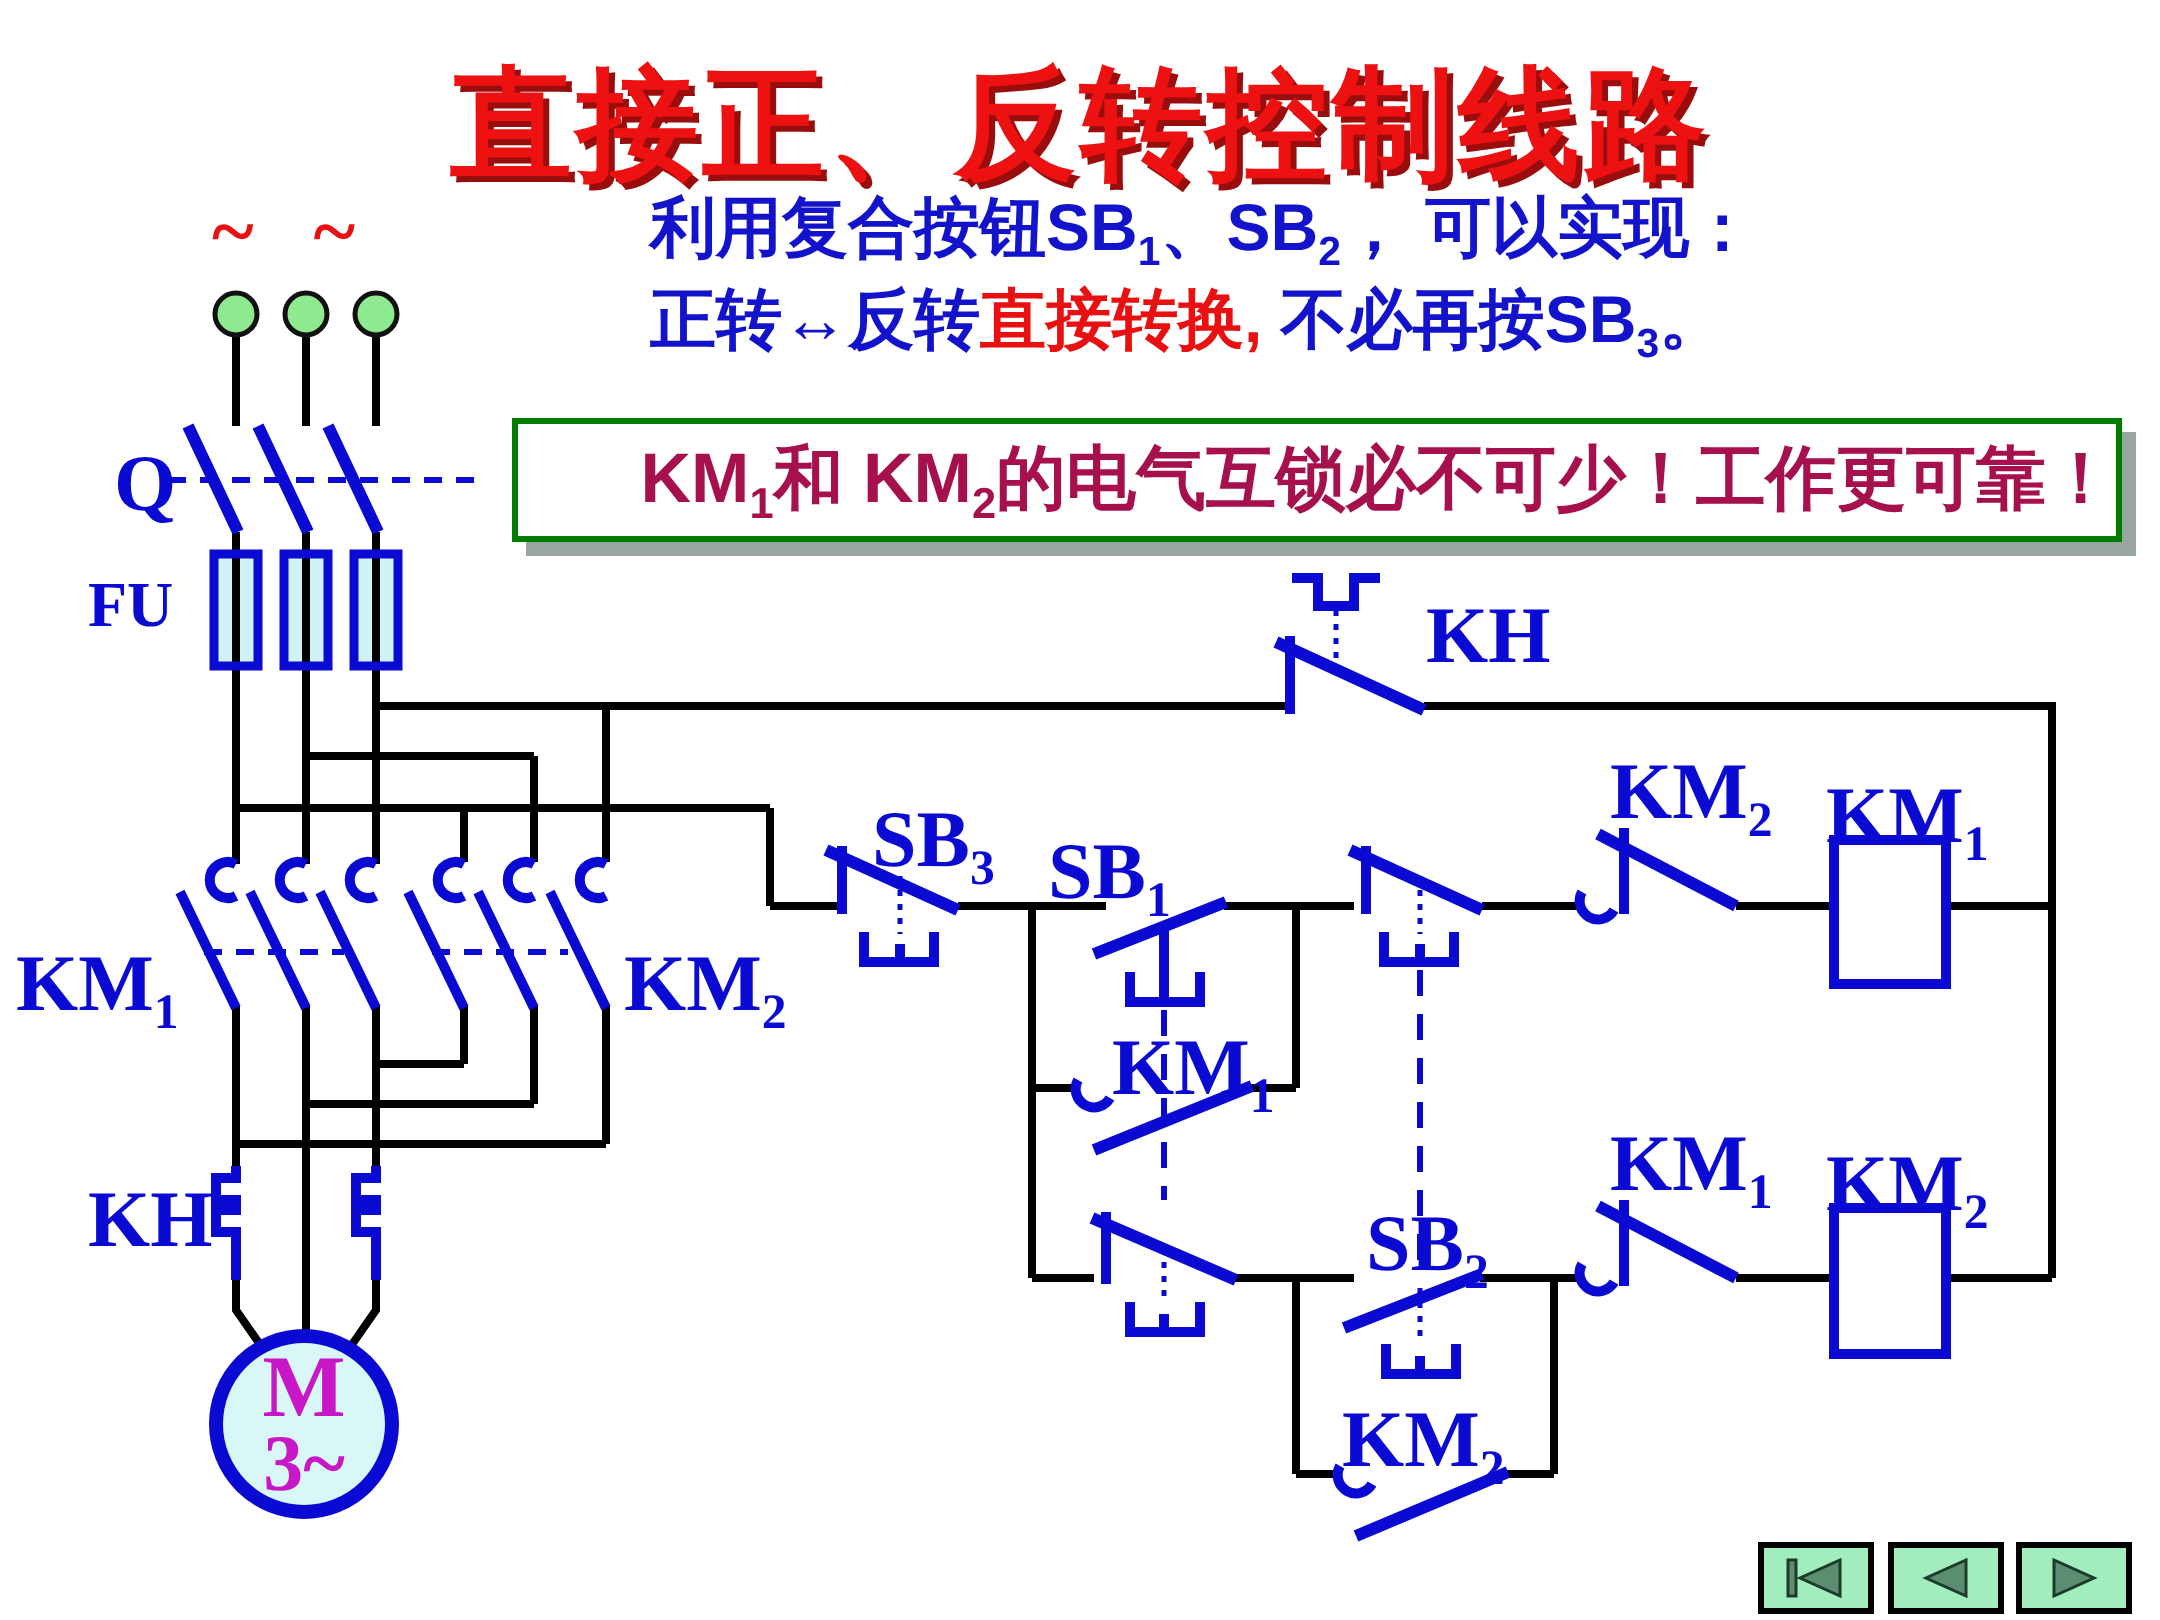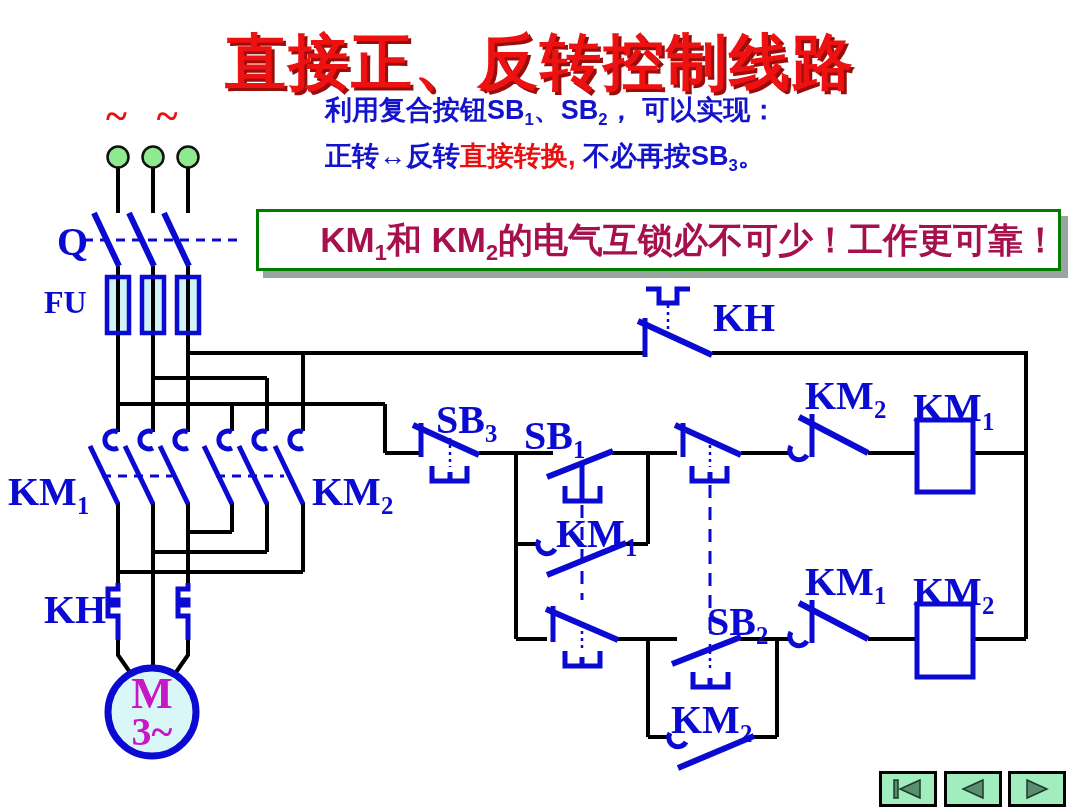--- a/index.html
+++ b/index.html
@@ -5,21 +5,21 @@
   html,body{margin:0;padding:0;background:#fff;}
   .stage{position:relative;width:1080px;height:810px;background:#ffffff;overflow:hidden;
          font-family:"Liberation Serif","DejaVu Serif",serif;}
   .abs{position:absolute;}
 
   
   .title{left:0;top:22px;width:1080px;text-align:center;
          font-size:61px;font-weight:bold;color:#ee1111;letter-spacing:2px;
          text-shadow:3px 3px 0 #990d0d;
          font-family:"Liberation Sans","DejaVu Sans",sans-serif;}
-  .subtitle{left:325px;width:740px;font-size:27px;font-weight:bold;color:#1313cc;
+  .subtitle{left:325px;width:740px;font-size:33px;font-weight:bold;color:#1313cc;
             font-family:"Liberation Sans","DejaVu Sans",sans-serif;white-space:nowrap;}
   .subtitle sub,.label sub,.note sub{font-size:0.62em;}
   .sub1{top:92px;}
   .sub2{top:138px;}
 
   
   .note{left:256px;top:209px;width:799px;height:56px;background:#ffffff;
         border:3px solid #007d00;box-shadow:7px 7px 0 #98a5a0;
         text-align:right;line-height:56px;font-size:35px;font-weight:bold;color:#a5104d;
         font-family:"Liberation Sans","DejaVu Sans",sans-serif;white-space:nowrap;}
@@ -29,21 +29,21 @@
   .ac{left:106px;top:92px;color:#e81010;font-size:40px;font-weight:bold;letter-spacing:10px;}
   .lq   {left:57px; top:218px;font-size:40px;}
   .lfu  {left:44px; top:284px;font-size:32px;}
   .lkm1m{left:8px;  top:468px;}
   .lkm2m{left:312px;top:468px;}
   .lkhm {left:44px; top:586px;}
   .lkhc {left:713px;top:294px;}
   .lsb3 {left:436px;top:396px;}
   .lsb1 {left:524px;top:412px;}
   .lkm1h{left:556px;top:510px;}
-  .lsb2 {left:683px;top:598px;margin-left:24px;}
+  .lsb2 {left:683px;top:598px;}
   .lkm2h{left:671px;top:696px;}
   .lkm2i{left:805px;top:372px;}
   .lkm1c{left:913px;top:384px;}
   .lkm1i{left:805px;top:558px;}
   .lkm2c{left:913px;top:568px;}
 
   
   .motorM{left:152px;top:672px;transform:translateX(-50%);color:#c717c7;font-size:44px;font-weight:bold;line-height:1;}
   .motor3{left:152px;top:712px;transform:translateX(-50%);color:#c717c7;font-size:40px;font-weight:bold;line-height:1;}
 

